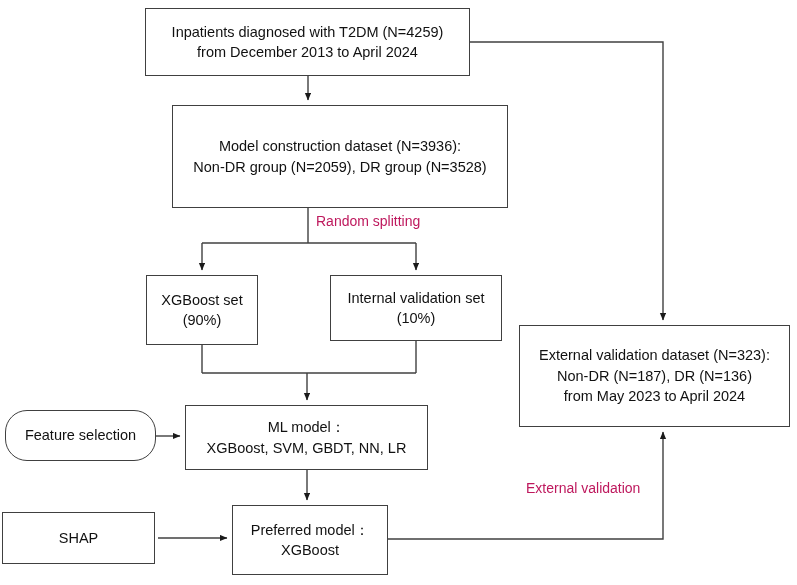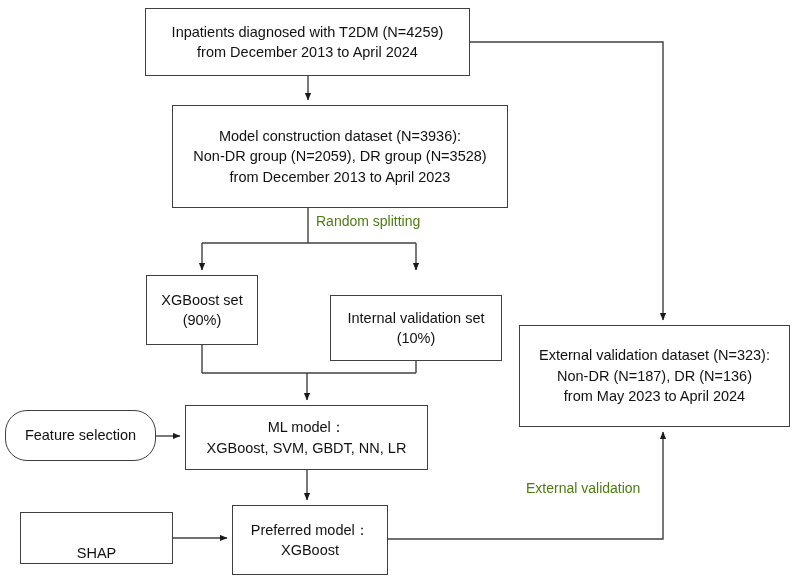--- a/index.html
+++ b/index.html
@@ -39,21 +39,21 @@
     z-index: 2;
   }
   .node .line {
     display: block;
     white-space: nowrap;
     padding: 3px 8px;
   }
   .edge-label {
     position: absolute;
     font-size: 14px;
-    color: #4d7c0f;
+    color: #be185d;
     white-space: nowrap;
     background: #ffffff;
     padding: 0 2px;
     z-index: 3;
     text-align: center;
   }
 </style>
 </head>
 <body>
 
@@ -92,31 +92,30 @@
   </svg>
 
   <div class="node" style="left:145px; top:8px; width:325px; height:68px;">
     <span class="line">Inpatients diagnosed with T2DM (N=4259)</span>
     <span class="line">from December 2013 to April 2024</span>
   </div>
 
   <div class="node" style="left:140px; top:105px; width:336px; height:103px;margin-left:32px;">
     <span class="line">Model construction dataset (N=3936):</span>
     <span class="line">Non-DR group (N=2059),  DR group (N=3528)</span>
-    <span class="line">from December 2013 to April 2023</span>
   </div>
 
   <div class="edge-label" style="left:314px; top:213px;">Random splitting</div>
 
   <div class="node" style="left:146px; top:275px; width:112px; height:70px;">
     <span class="line">XGBoost set</span>
     <span class="line">(90%)</span>
   </div>
 
-  <div class="node" style="left:330px; top:275px; width:172px; height:66px;margin-top:20px;">
+  <div class="node" style="left:330px; top:275px; width:172px; height:66px;">
     <span class="line">Internal validation set</span>
     <span class="line">(10%)</span>
   </div>
 
   <div class="node" style="left:519px; top:325px; width:271px; height:102px;">
     <span class="line">External validation dataset (N=323):</span>
     <span class="line">Non-DR (N=187),   DR (N=136)</span>
     <span class="line">from May 2023 to April 2024</span>
   </div>
 
@@ -124,21 +123,21 @@
     <span class="line">Feature selection</span>
   </div>
 
   <div class="node" style="left:185px; top:405px; width:243px; height:65px;">
     <span class="line">ML model：</span>
     <span class="line">XGBoost, SVM, GBDT, NN, LR</span>
   </div>
 
   <div class="edge-label" style="left:524px; top:480px;">External validation</div>
 
-  <div class="node" style="left:20px; top:512px; width:153px; height:52px;justify-content:flex-end;">
+  <div class="node" style="left:2px; top:512px; width:153px; height:52px;">
     <span class="line">SHAP</span>
   </div>
 
   <div class="node" style="left:232px; top:505px; width:156px; height:70px;">
     <span class="line">Preferred model：</span>
     <span class="line">XGBoost</span>
   </div>
 
 </div>
 

